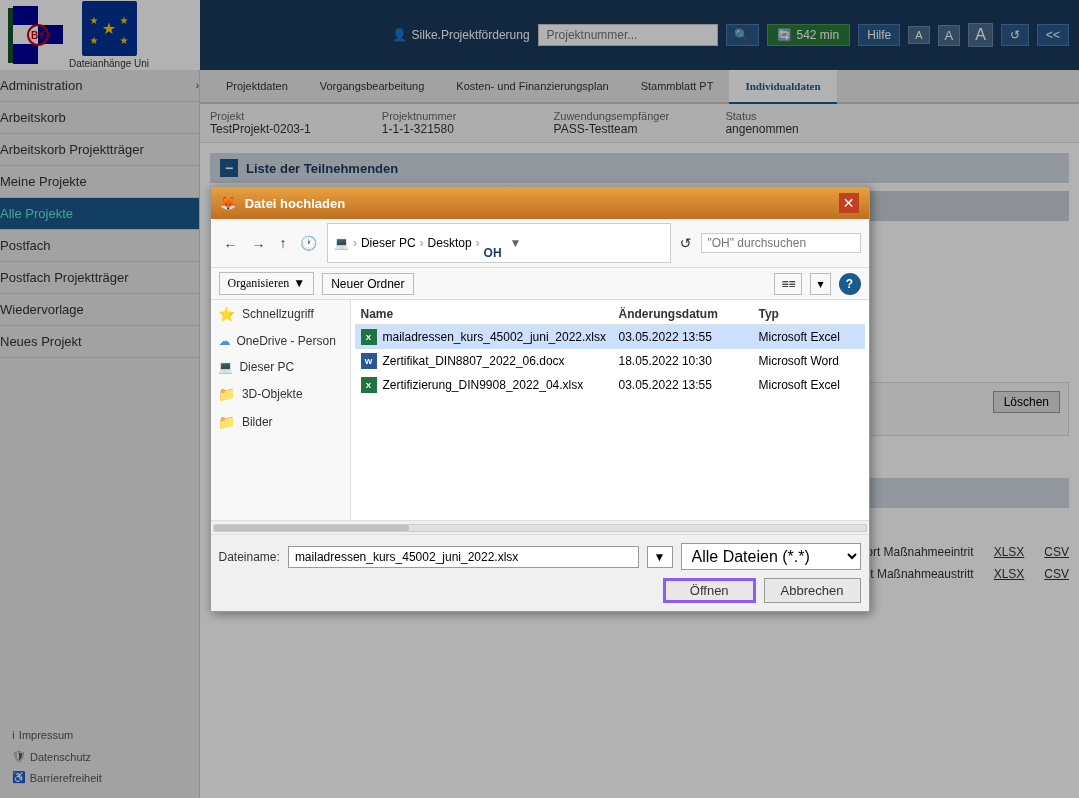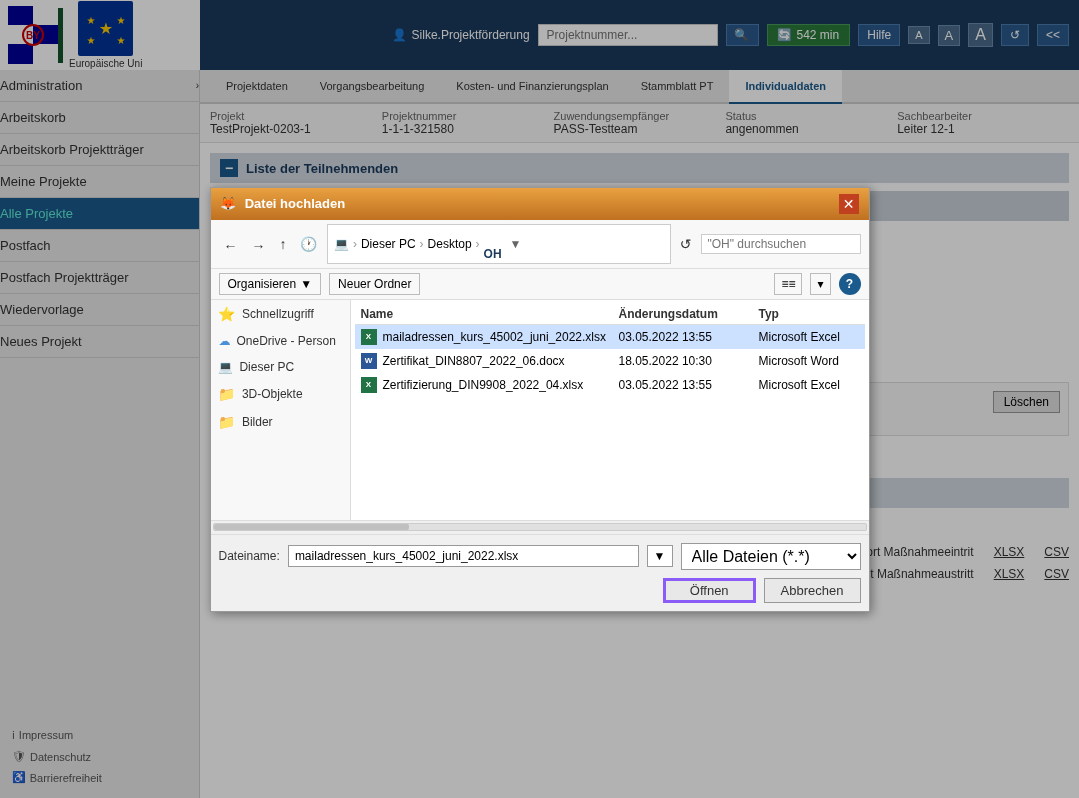--- a/index.html
+++ b/index.html
@@ -12,21 +12,21 @@
       align-items: center;
       padding: 4px 8px;
       gap: 6px;
     }
     .logo-bavaria {
       width: 55px;
       height: 55px;
       background: #14532d;
       display: flex;
       align-items: center;
-      justify-content: flex-start;
+      justify-content: flex-end;
       font-size: 10px;
       color: #fff;
       font-weight: bold;
     }
     .logo-eu {
       width: 55px;
       height: 55px;
       background: #003399;
       border-radius: 2px;
       display: flex;
@@ -135,20 +135,21 @@
       font-size: 11px;
       color: #333;
       border-bottom: 2px solid transparent;
       margin-bottom: -2px;
     }
     .nav-tab.active {
       background: #fff;
       border-bottom: 2px solid #1a5a8c;
       color: #1a5a8c;
       font-weight: bold;
+      font-family: Liberation Serif, serif;
     }
 
     
     .project-info {
       display: grid;
       grid-template-columns: repeat(5, 1fr);
       border-bottom: 1px solid #ddd;
       padding: 6px 10px;
       background: #f8f8f8;
       font-size: 12px;
@@ -377,20 +378,21 @@
     }
     .organizer-btn {
       background: none;
       border: 1px solid #bbb;
       padding: 3px 8px;
       cursor: pointer;
       font-size: 12px;
       display: flex;
       align-items: center;
       gap: 4px;
+      font-family: Liberation Serif, serif;
     }
     .new-folder-btn {
       background: none;
       border: 1px solid #bbb;
       padding: 3px 8px;
       cursor: pointer;
       font-size: 12px;
     }
     .view-btn {
       background: none;
@@ -568,21 +570,21 @@
       <div class="logo-eu">
         <svg width="50" height="50" viewBox="0 0 50 50">
           <rect width="50" height="50" fill="#003399"></rect>
           <text x="25" y="30" text-anchor="middle" font-size="16" fill="#ffcc00">★</text>
           <text x="10" y="20" text-anchor="middle" font-size="10" fill="#ffcc00">★</text>
           <text x="40" y="20" text-anchor="middle" font-size="10" fill="#ffcc00">★</text>
           <text x="10" y="40" text-anchor="middle" font-size="10" fill="#ffcc00">★</text>
           <text x="40" y="40" text-anchor="middle" font-size="10" fill="#ffcc00">★</text>
         </svg>
       </div>
-      <div class="logo-text">Europäische Uni</div>
+      <div class="logo-text">Dateianhänge Uni</div>
     </div>
   </div>
   <div style="flex:1; display:flex; align-items:center; justify-content:flex-end; padding:0 10px; gap:8px;">
     <div class="header-user">
       <span>👤</span>
       <span>Silke.Projektförderung</span>
     </div>
     <input class="header-search" placeholder="Projektnummer..." style="">
     <button class="header-btn">🔍</button>
     <button class="timer-btn">
@@ -675,24 +677,20 @@
         <label>Projektnummer</label>
         <span>1-1-1-321580</span>
       </div>
       <div class="project-info-col">
         <label>Zuwendungsempfänger</label>
         <span>PASS-Testteam</span>
       </div>
       <div class="project-info-col">
         <label>Status</label>
         <span>angenommen</span>
-      </div>
-      <div class="project-info-col">
-        <label>Sachbearbeiter</label>
-        <span>Leiter 12-1</span>
       </div>
     </div>
 
     <div class="content-area">
       
       <div class="section-header">
         <div class="toggle">−</div>
         <span>Liste der Teilnehmenden</span>
       </div>
 

